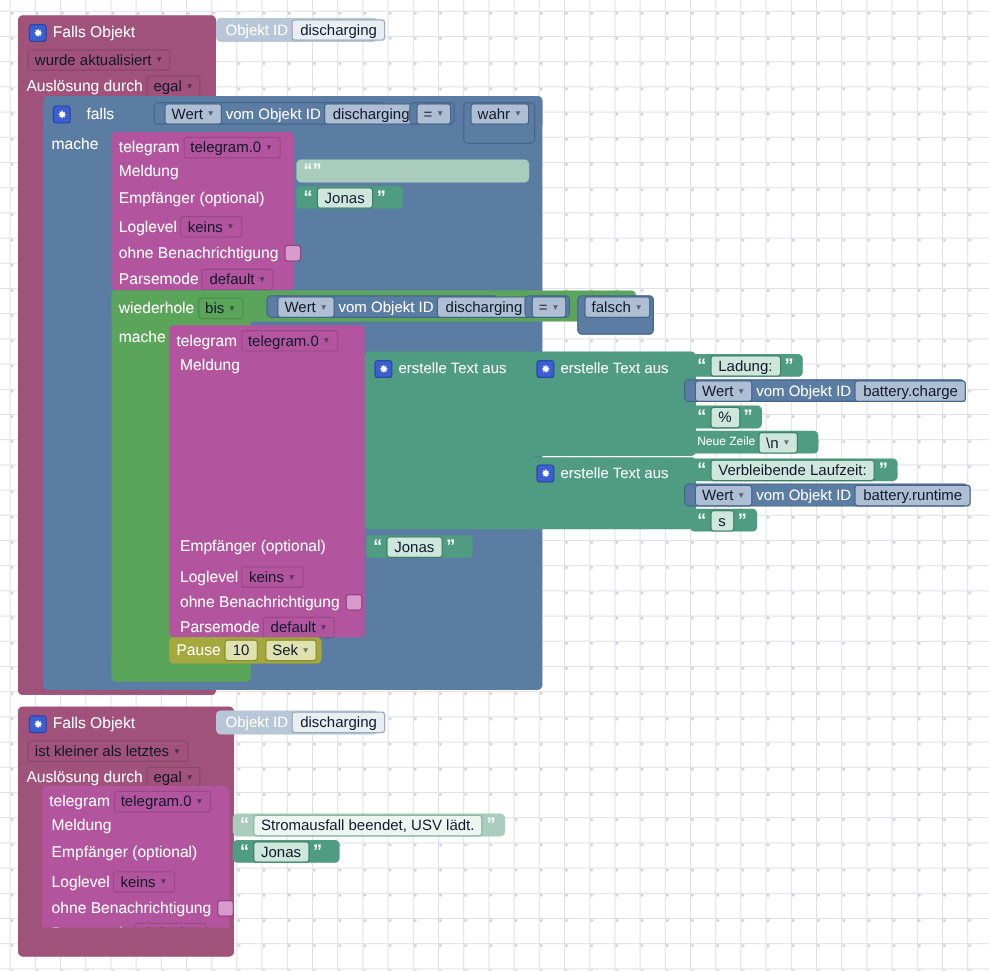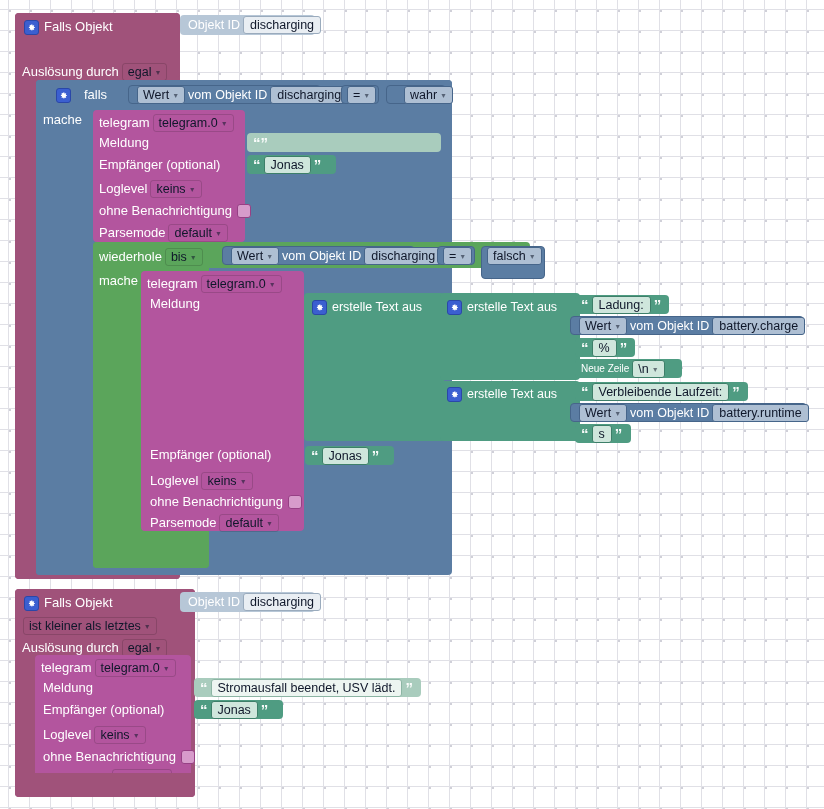--- a/index.html
+++ b/index.html
@@ -86,34 +86,40 @@
     <span class="lbl">Falls Objekt</span>
   </div>
 
   <div class="blk c-objid" style="left:180px;top:15px;width:135px;height:20px;">
     <div class="row" style="padding-left:8px;height:20px;">
       <span class="lbl" style="font-size:12.5px;">Objekt ID</span>
       <span class="fld ro">discharging</span>
     </div>
   </div>
 
+  <div class="row" style="position:absolute;left:20px;top:39px;">
+    <span class="fld">
+      <span>wurde aktualisiert</span>
+        <span class="car">▼</span>
+    </span>
+  </div>
   <div class="row" style="position:absolute;left:22px;top:61px;">
     <span class="lbl">Auslösung durch</span>
     <span class="fld">
       <span>egal</span>
         <span class="car">▼</span>
     </span>
   </div>
 
   <div class="blk c-logic" style="left:36px;top:80px;width:416px;height:495px;"></div>
   <div class="blk c-logic" style="left:36px;top:80px;width:140px;height:495px;"></div>
   <div class="blk c-logic" style="left:36px;top:80px;width:416px;height:28px;"></div>
   <div class="blk c-logic" style="left:36px;top:555px;width:140px;height:20px;border-radius:0 0 4px 4px;"></div>
 
-  <div class="row" style="position:absolute;left:56px;top:84px;">
+  <div class="row" style="position:absolute;left:44px;top:84px;">
     <span class="gear">
       <svg width="9" height="9" viewBox="0 0 24 24">
           <path fill="#fff" d="M12 8a4 4 0 100 8 4 4 0 000-8zm0 6a2 2 0 110-4 2 2 0 010 4z"></path>
           <path fill="#fff" d="M21 13v-2l-2.3-.4a7 7 0 00-.7-1.7l1.4-1.9-1.4-1.4-1.9 1.4a7 7 0 00-1.7-.7L14 3h-2l-.4 2.3a7 7 0 00-1.7.7L8 4.6 6.6 6l1.4 1.9a7 7 0 00-.7 1.7L5 11v2l2.3.4a7 7 0 00.7 1.7L6.6 17 8 18.4l1.9-1.4a7 7 0 001.7.7L12 20h2l.4-2.3a7 7 0 001.7-.7l1.9 1.4 1.4-1.4-1.4-1.9a7 7 0 00.7-1.7L21 13z"></path>
         </svg>
     </span>
     <span class="lbl" style="margin-left:8px;">falls</span>
   </div>
 
   <div class="blk c-logic" style="left:128px;top:85px;width:193px;height:19px;border:1px solid #46658a;">
@@ -127,21 +133,21 @@
     </div>
   </div>
   <div class="blk c-logic" style="left:341px;top:85px;width:38px;height:19px;border:1px solid #46658a;">
     <div class="row" style="height:17px;padding-left:2px;">
       <span class="fld">
         <span>=</span>
           <span class="car">▼</span>
       </span>
     </div>
   </div>
-  <div class="blk c-logic" style="left:386px;top:85px;width:60px;height:19px;border:1px solid #46658a;padding-left:12px;">
+  <div class="blk c-logic" style="left:386px;top:85px;width:60px;height:35px;border:1px solid #46658a;">
     <div class="row" style="height:17px;padding-left:2px;">
       <span class="fld">
         <span>wahr</span>
           <span class="car">▼</span>
       </span>
     </div>
   </div>
 
   <span class="lbl" style="position:absolute;left:43px;top:113px;">mache</span>
 
@@ -351,20 +357,30 @@
     </div>
   </div>
   <div class="blk c-text" style="left:575px;top:424px;width:56px;height:19px;">
     <div class="row" style="height:19px;padding-left:6px;">
       <span class="q">“</span>
       <span class="fld ro">s</span>
       <span class="q">”</span>
     </div>
   </div>
 
+  <div class="blk c-pause" style="left:141px;top:531px;width:127px;height:22px;">
+    <div class="row" style="height:22px;padding-left:6px;">
+      <span class="lbl">Pause</span>
+      <span class="fld ro">10</span>
+      <span class="fld">
+        <span>Sek</span>
+          <span class="car">▼</span>
+      </span>
+    </div>
+  </div>
 
   <div class="blk c-trigger" style="left:15px;top:589px;width:180px;height:208px;"></div>
   <div class="blk c-trigger" style="left:15px;top:589px;width:180px;height:64px;"></div>
 
   <div class="row" style="position:absolute;left:24px;top:592px;">
     <span class="gear">
       <svg width="9" height="9" viewBox="0 0 24 24">
           <path fill="#fff" d="M12 8a4 4 0 100 8 4 4 0 000-8zm0 6a2 2 0 110-4 2 2 0 010 4z"></path>
           <path fill="#fff" d="M21 13v-2l-2.3-.4a7 7 0 00-.7-1.7l1.4-1.9-1.4-1.4-1.9 1.4a7 7 0 00-1.7-.7L14 3h-2l-.4 2.3a7 7 0 00-1.7.7L8 4.6 6.6 6l1.4 1.9a7 7 0 00-.7 1.7L5 11v2l2.3.4a7 7 0 00.7 1.7L6.6 17 8 18.4l1.9-1.4a7 7 0 001.7.7L12 20h2l.4-2.3a7 7 0 001.7-.7l1.9 1.4 1.4-1.4-1.4-1.9a7 7 0 00.7-1.7L21 13z"></path>
         </svg>

